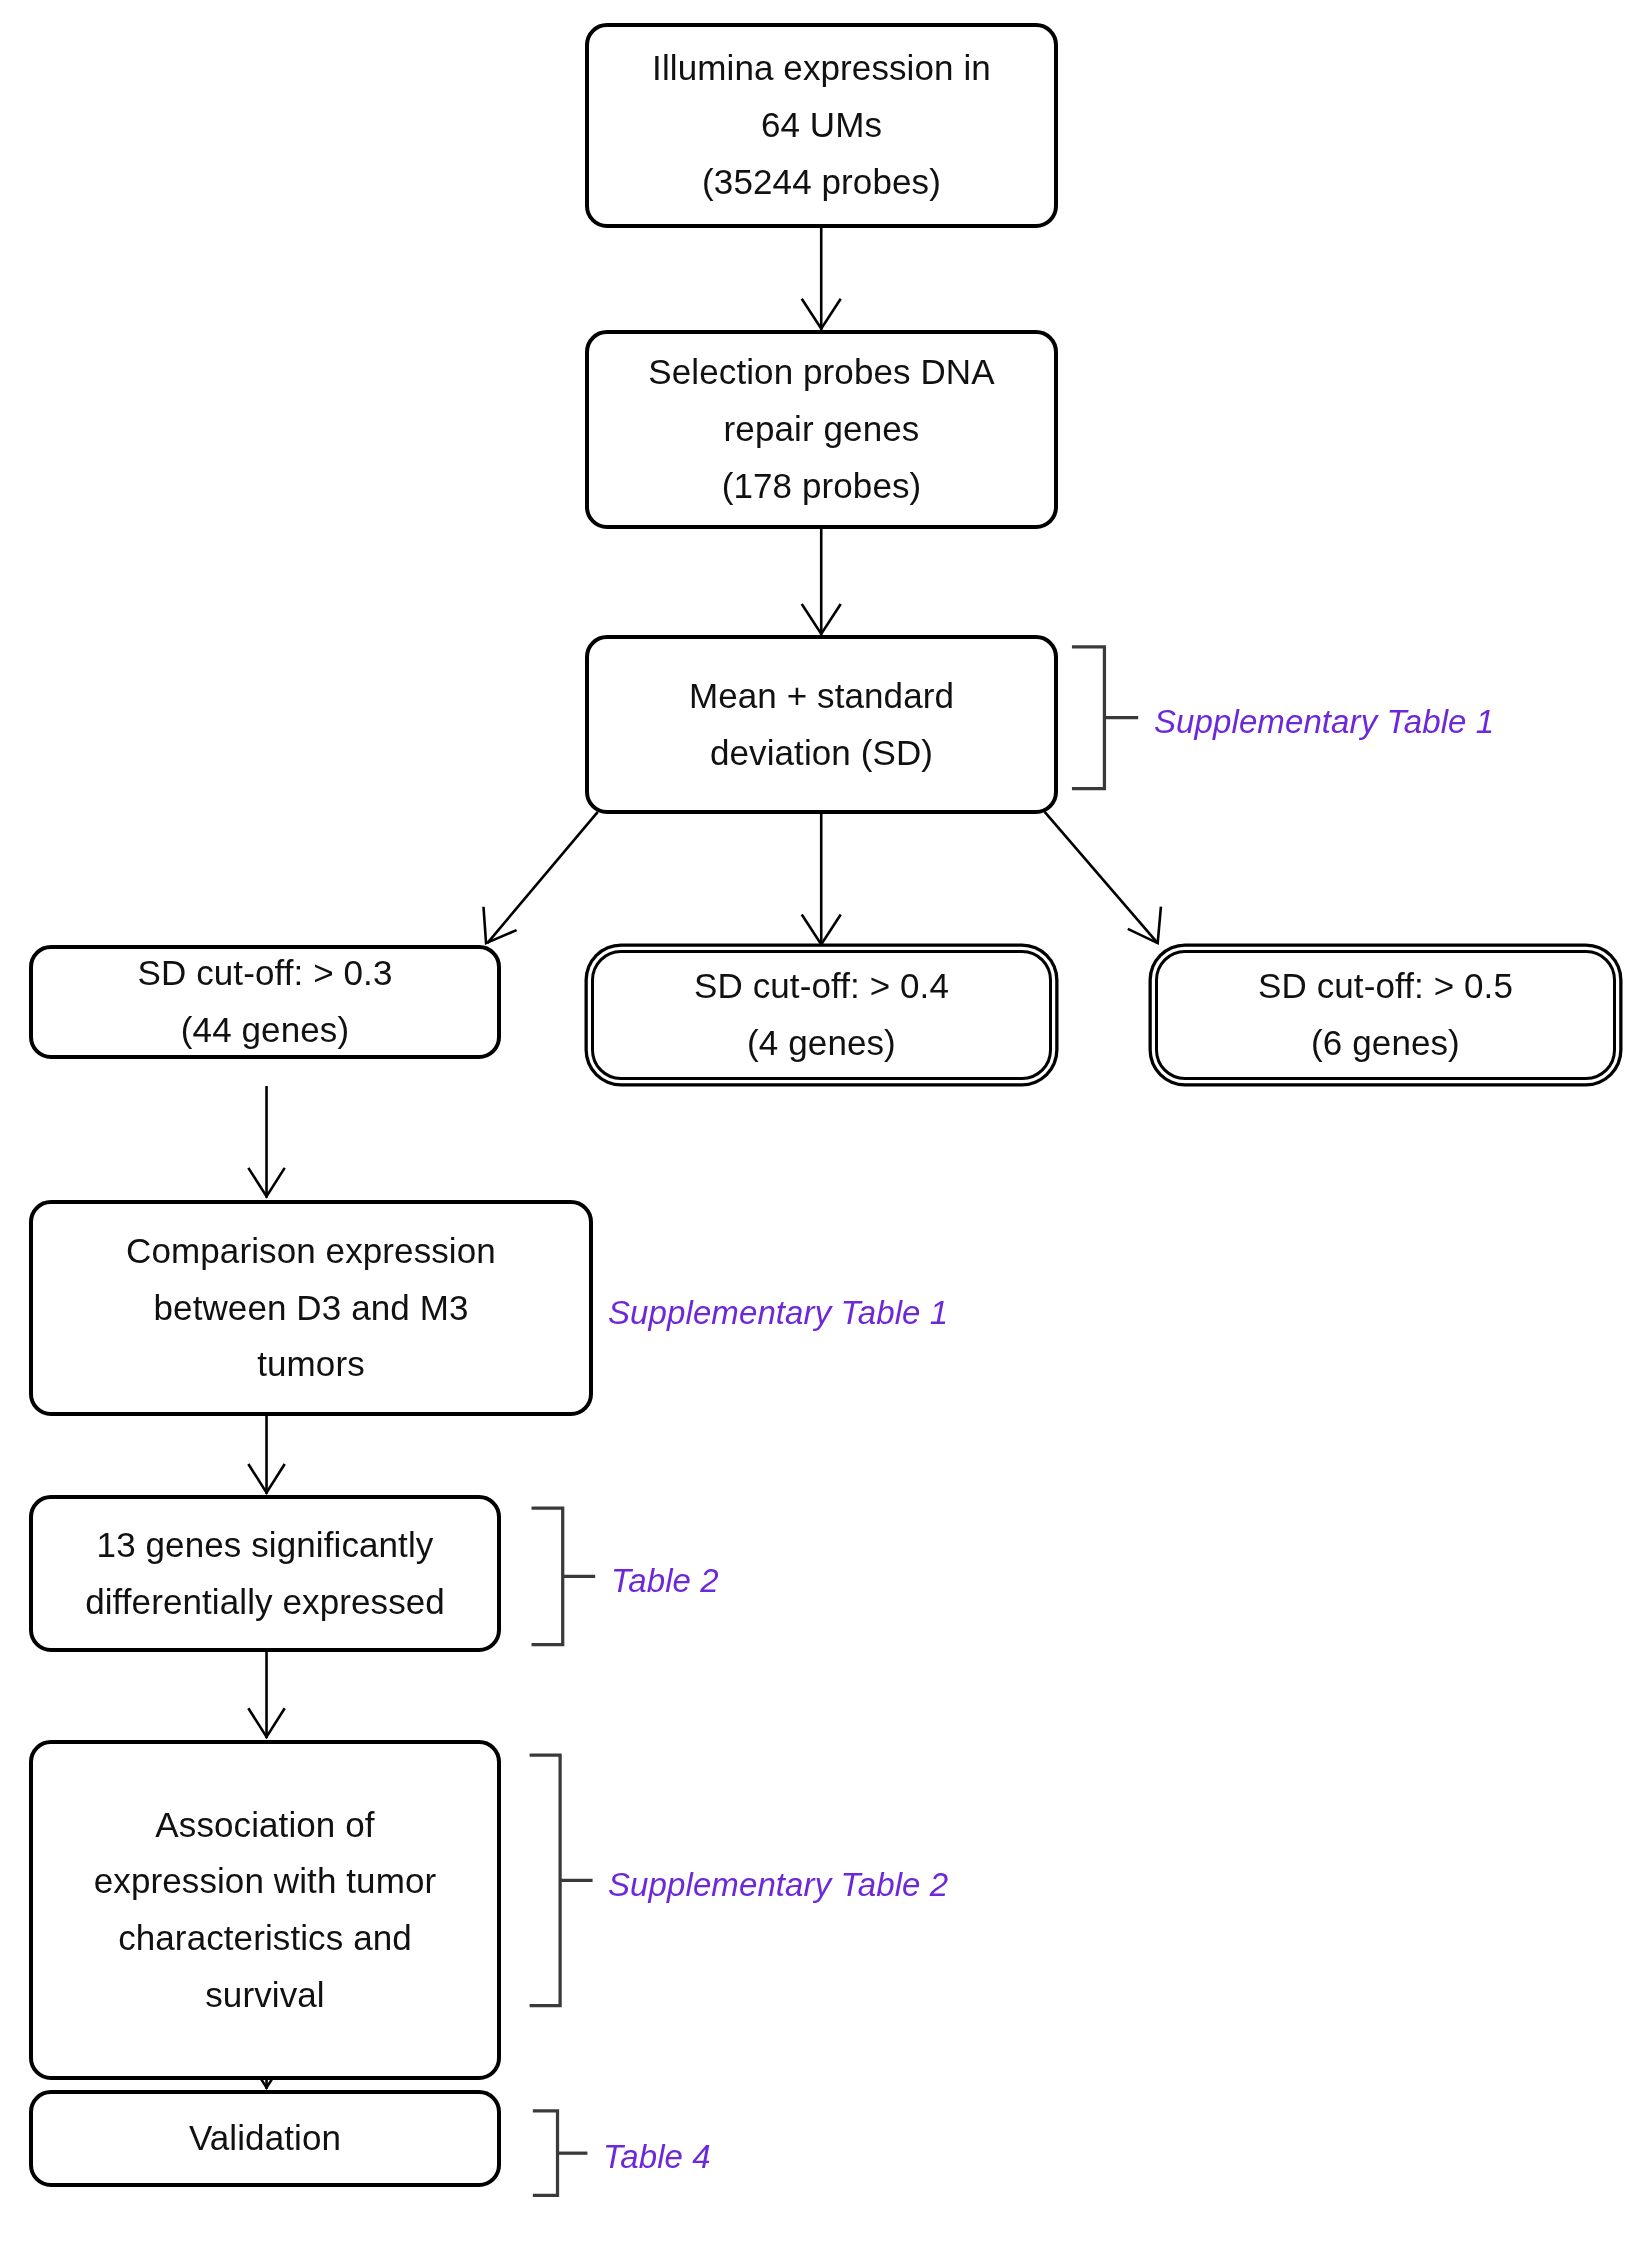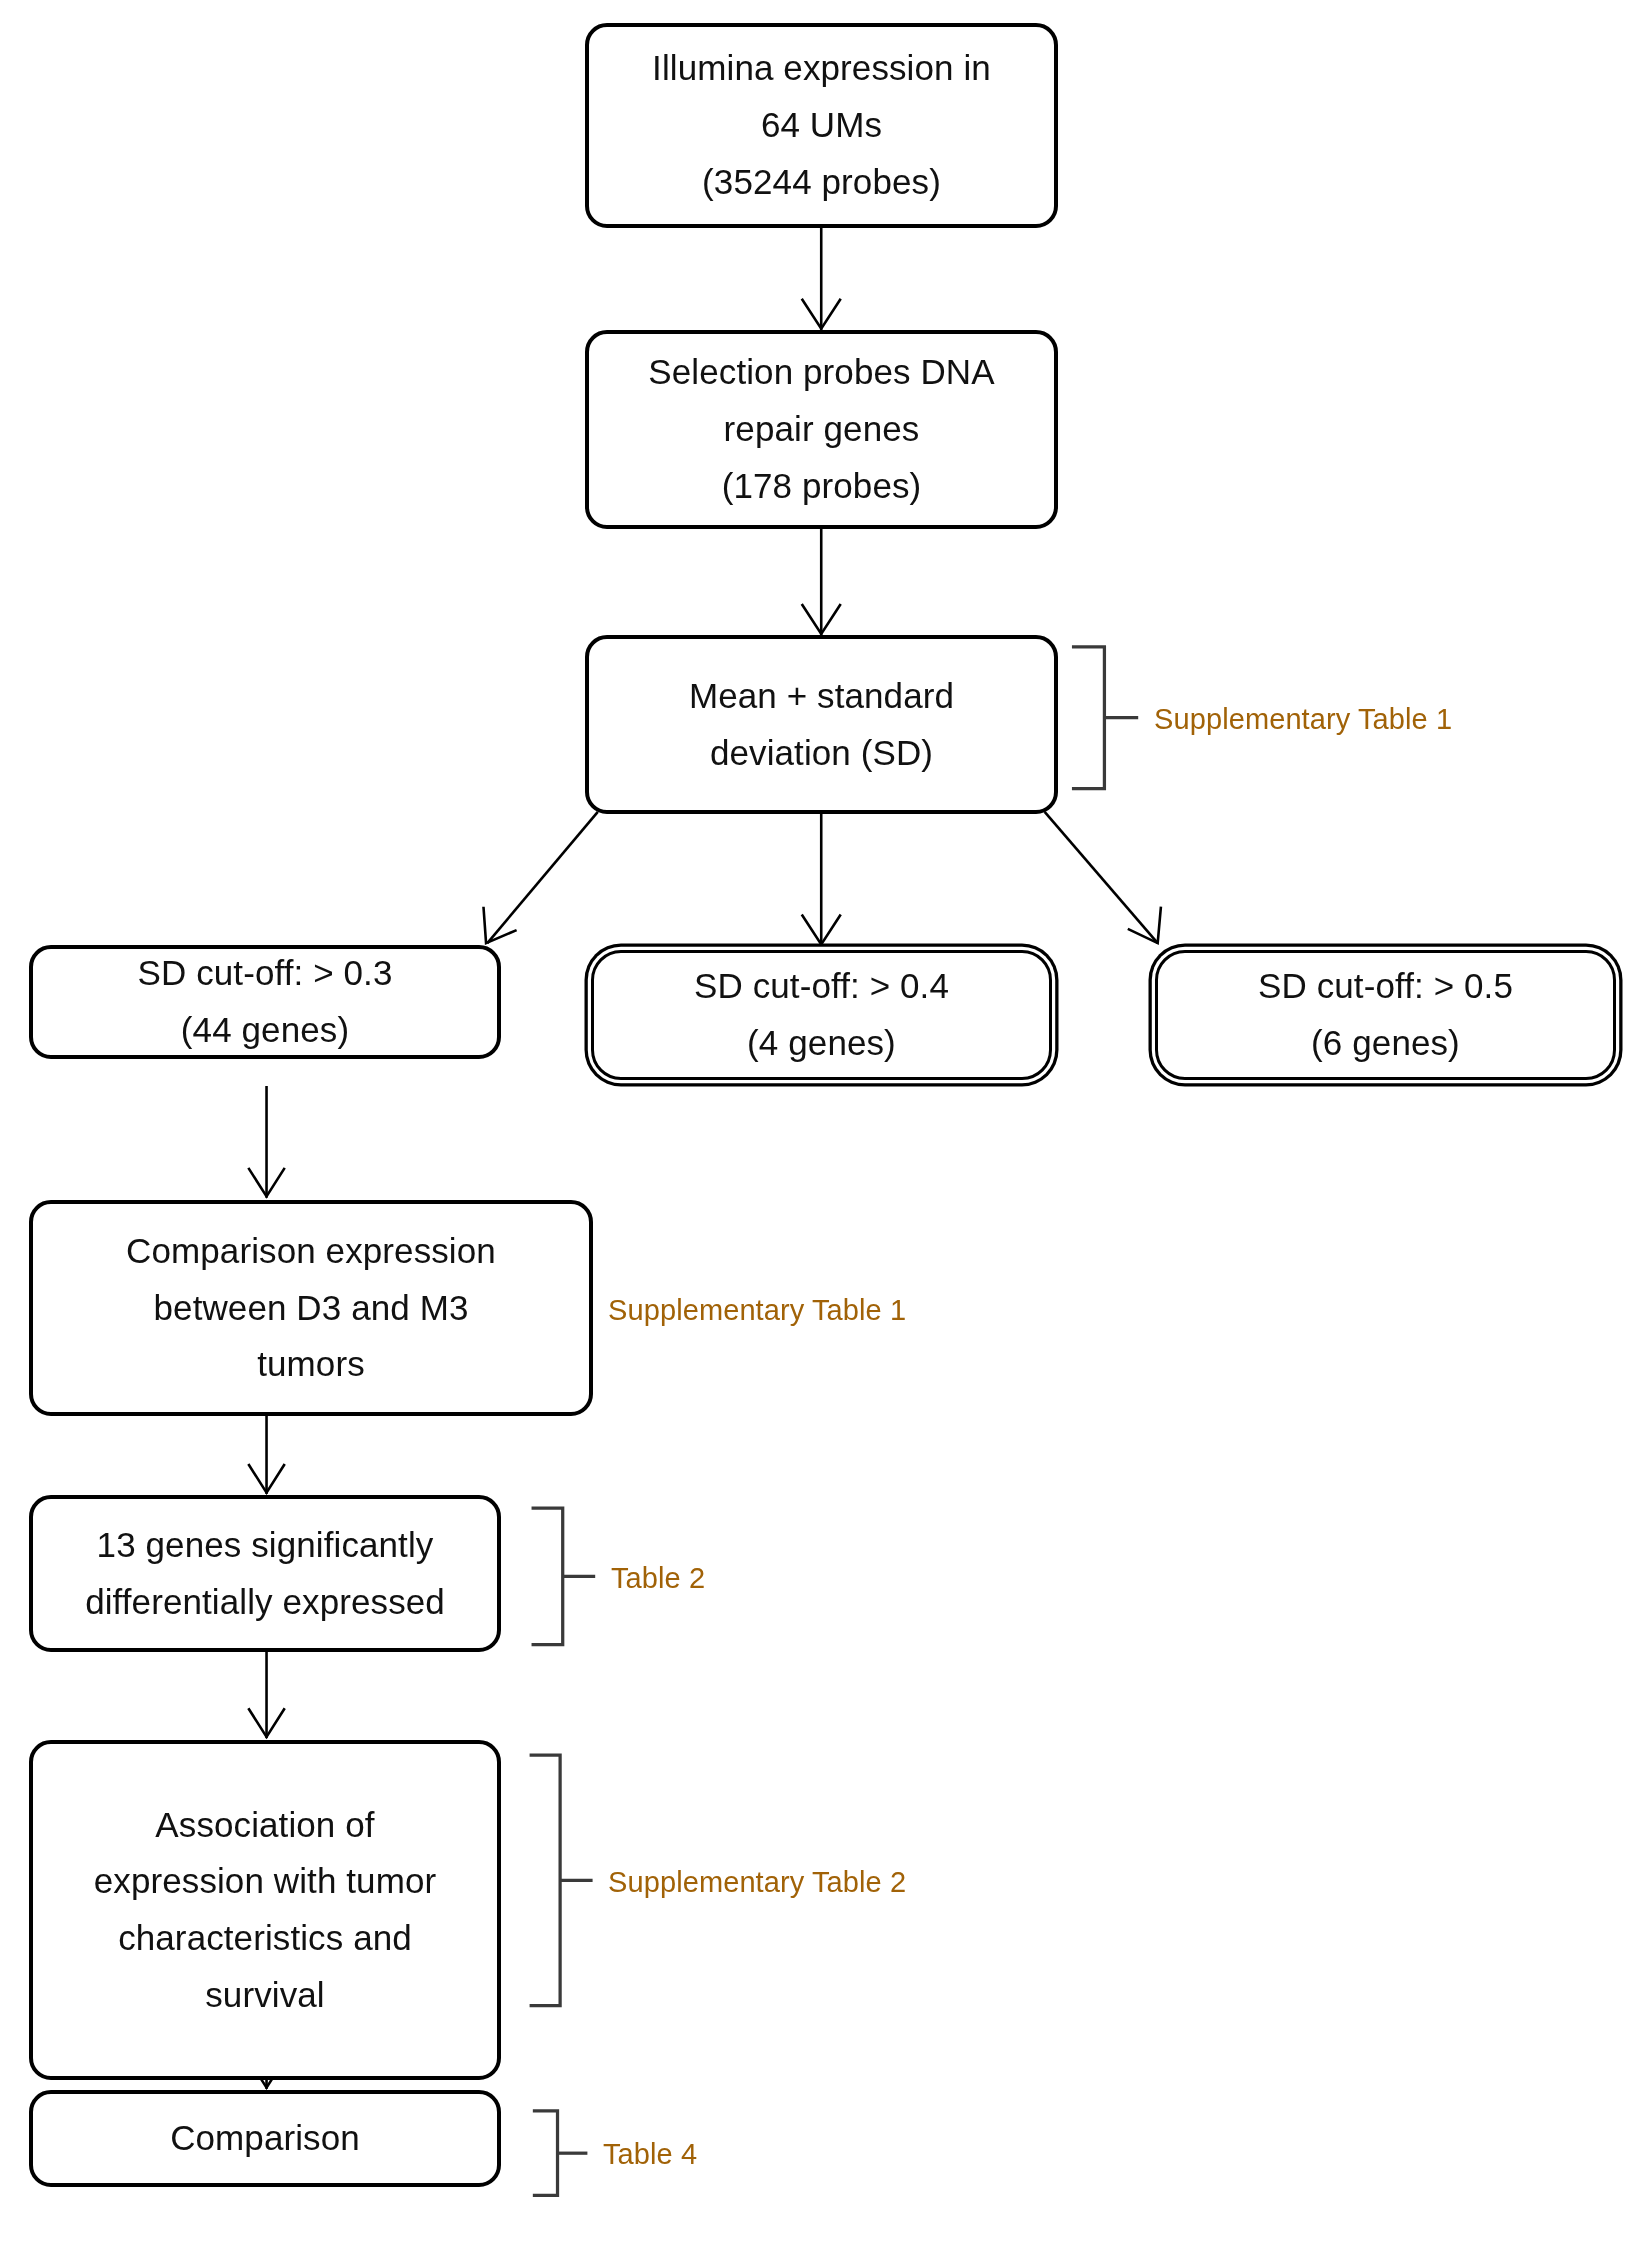--- a/index.html
+++ b/index.html
@@ -44,22 +44,23 @@
     z-index: 3;
   }
   .node.double {
     border-width: 3.2px;
     box-shadow: 0 0 0 3.2px #ffffff, 0 0 0 6.5px #000000;
     border-radius: 30px;
   }
   .node .line { display: block; white-space: nowrap; }
   .annotation {
     position: absolute;
-    font-size: 29px;
-    color: #a16207;
+    font-style: italic;
+    font-size: 33px;
+    color: #6d28d9;
     white-space: nowrap;
     z-index: 4;
     letter-spacing: 0.1px;
   }
 </style>
 </head>
 <body>
 
 <div id="flow-root">
 
@@ -180,21 +181,21 @@
   </div>
 
   <div class="node" style="left:29px; top:1740px; width:472px; height:340px;">
     <span class="line">Association of</span>
     <span class="line">expression with tumor</span>
     <span class="line">characteristics and</span>
     <span class="line">survival</span>
   </div>
 
   <div class="node" style="left:29px; top:2090px; width:472px; height:97px;">
-    <span class="line">Comparison</span>
+    <span class="line">Validation</span>
   </div>
 
   <div class="annotation" style="left:1154px; top:703px;">Supplementary Table 1</div>
 
   <div class="annotation" style="left:608px; top:1294px;">Supplementary Table 1</div>
 
   <div class="annotation" style="left:611px; top:1562px;">Table 2</div>
 
   <div class="annotation" style="left:608px; top:1866px;">Supplementary Table 2</div>
 

